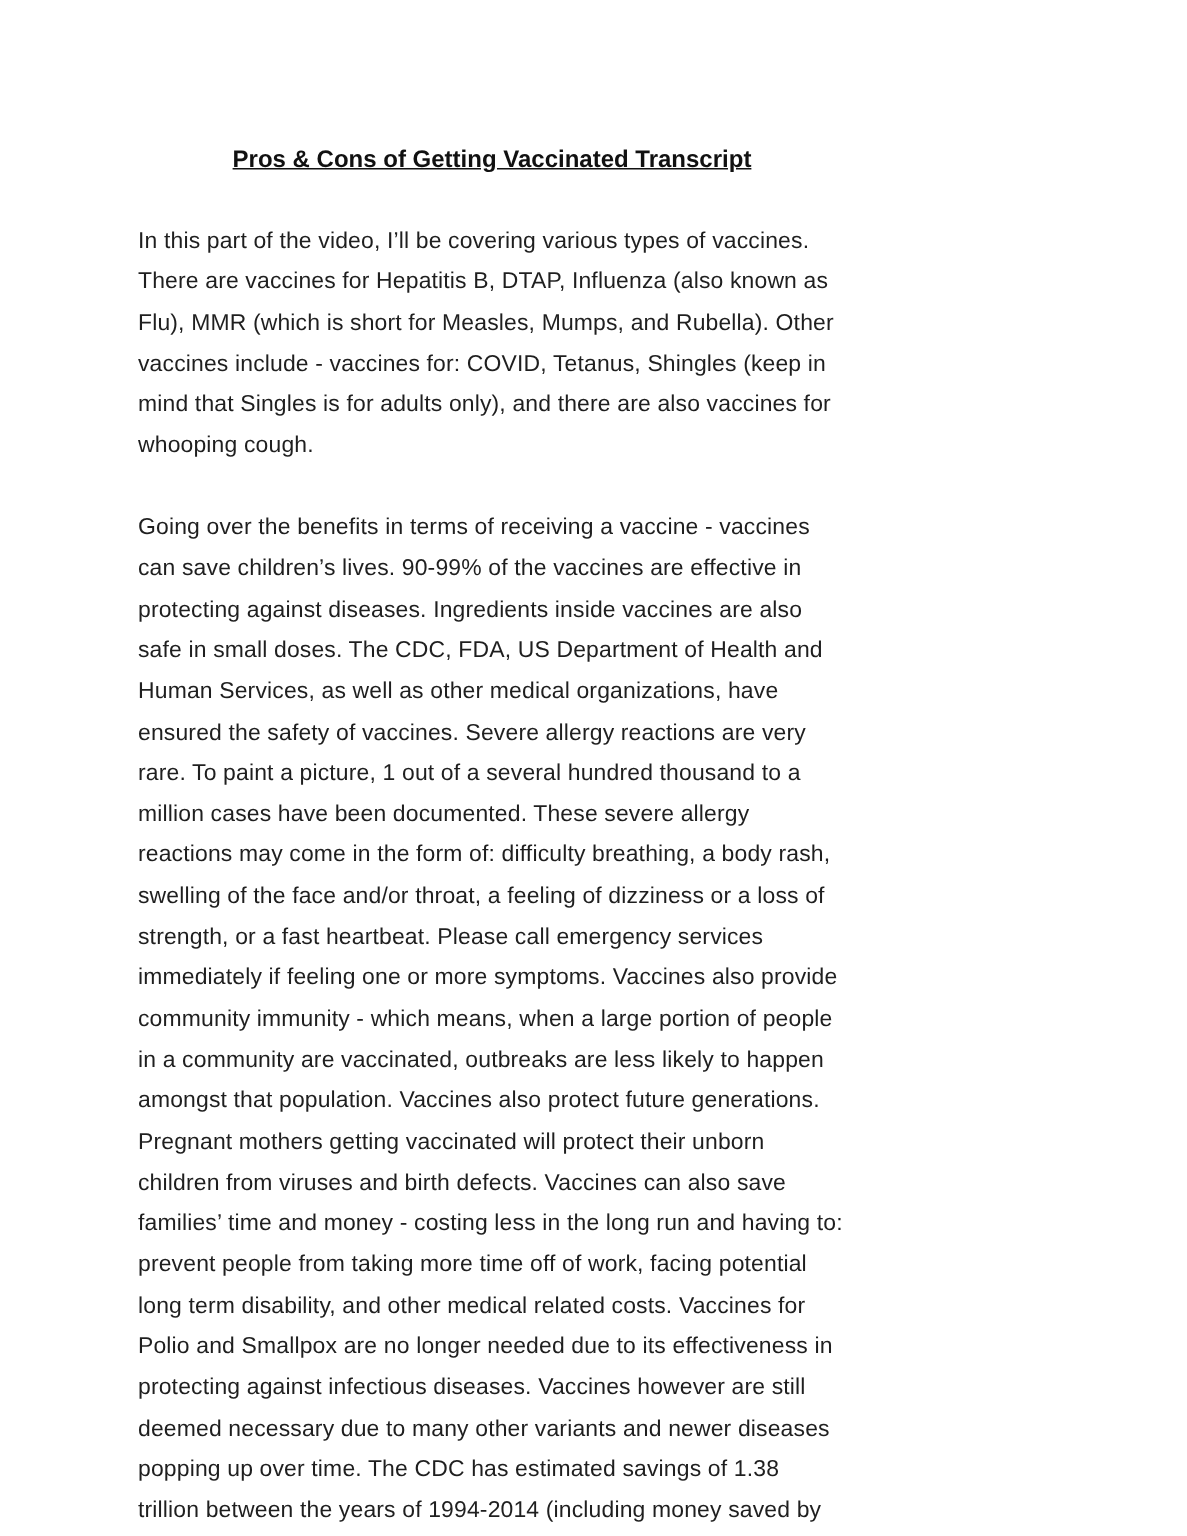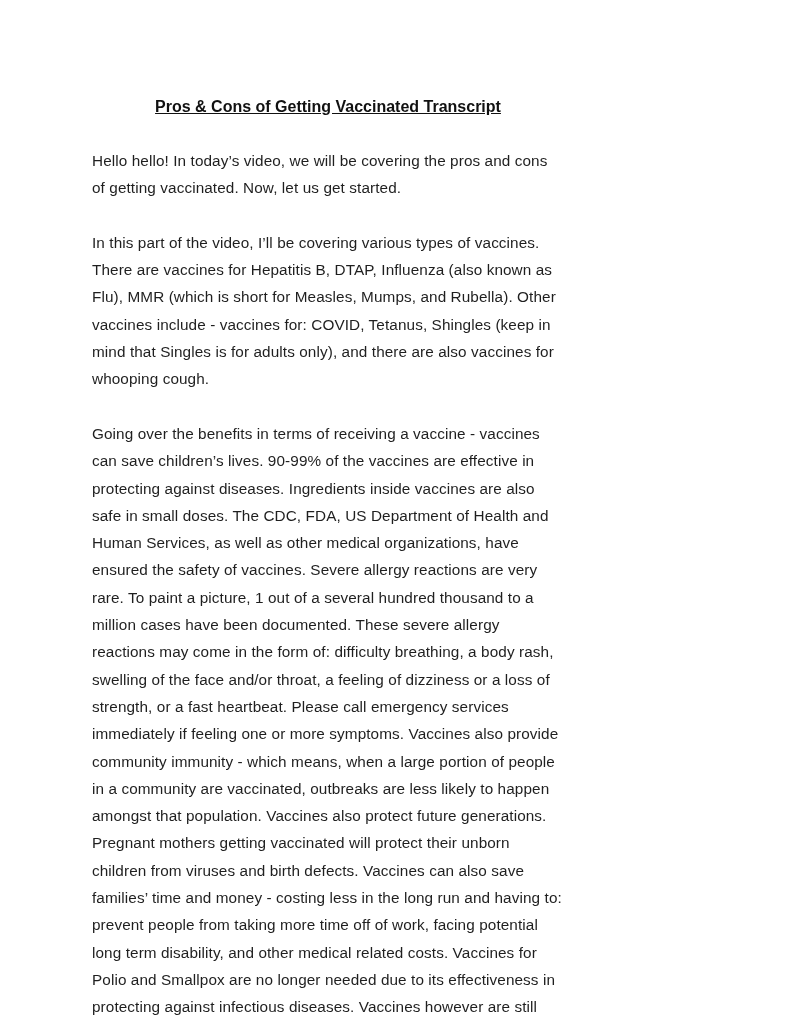--- a/index.html
+++ b/index.html
@@ -34,20 +34,19 @@
     letter-spacing: 0.1px;
     color: #1f1f1f;
   }
 </style>
 </head>
 <body>
 
 <div class="page">
   <h1 class="doc-title">Pros &amp; Cons of Getting Vaccinated Transcript</h1>
 
-  <p class="doc-paragraph">Hello hello! In today’s video, we will be covering the pros and cons of getting vaccinated. Now, let us get started.</p>
 
   <p class="doc-paragraph">In this part of the video, I’ll be covering various types of vaccines. There are vaccines for Hepatitis B, DTAP, Influenza (also known as Flu), MMR (which is short for Measles, Mumps, and Rubella). Other vaccines include - vaccines for: COVID, Tetanus, Shingles (keep in mind that Singles is for adults only), and there are also vaccines for whooping cough.</p>
 
   <p class="doc-paragraph">Going over the benefits in terms of receiving a vaccine - vaccines can save children’s lives. 90-99% of the vaccines are effective in protecting against diseases. Ingredients inside vaccines are also safe in small doses. The CDC, FDA, US Department of Health and Human Services, as well as other medical organizations, have ensured the safety of vaccines. Severe allergy reactions are very rare. To paint a picture, 1 out of a several hundred thousand to a million cases have been documented. These severe allergy reactions may come in the form of: difficulty breathing, a body rash, swelling of the face and/or throat, a feeling of dizziness or a loss of strength, or a fast heartbeat. Please call emergency services immediately if feeling one or more symptoms. Vaccines also provide community immunity - which means, when a large portion of people in a community are vaccinated, outbreaks are less likely to happen amongst that population. Vaccines also protect future generations. Pregnant mothers getting vaccinated will protect their unborn children from viruses and birth defects. Vaccines can also save families’ time and money - costing less in the long run and having to: prevent people from taking more time off of work, facing potential long term disability, and other medical related costs. Vaccines for Polio and Smallpox are no longer needed due to its effectiveness in protecting against infectious diseases. Vaccines however are still deemed necessary due to many other variants and newer diseases popping up over time. The CDC has estimated savings of 1.38 trillion between the years of 1994-2014 (including money saved by preventing loss of productivity due to disability and/or early death.</p>
 
   <p class="doc-paragraph">Now that we’ve gone over the benefits in terms of receiving a vaccine, let’s cover the counterpoints. No matter how small, all vaccines carry a risk of serious, and sometimes fatal, side effects. These side effects may include a feeling of: tiredness, a sore arm or in the area of injection, a feeling of sickness or a</p>
 </div>
 
 </body></html>

